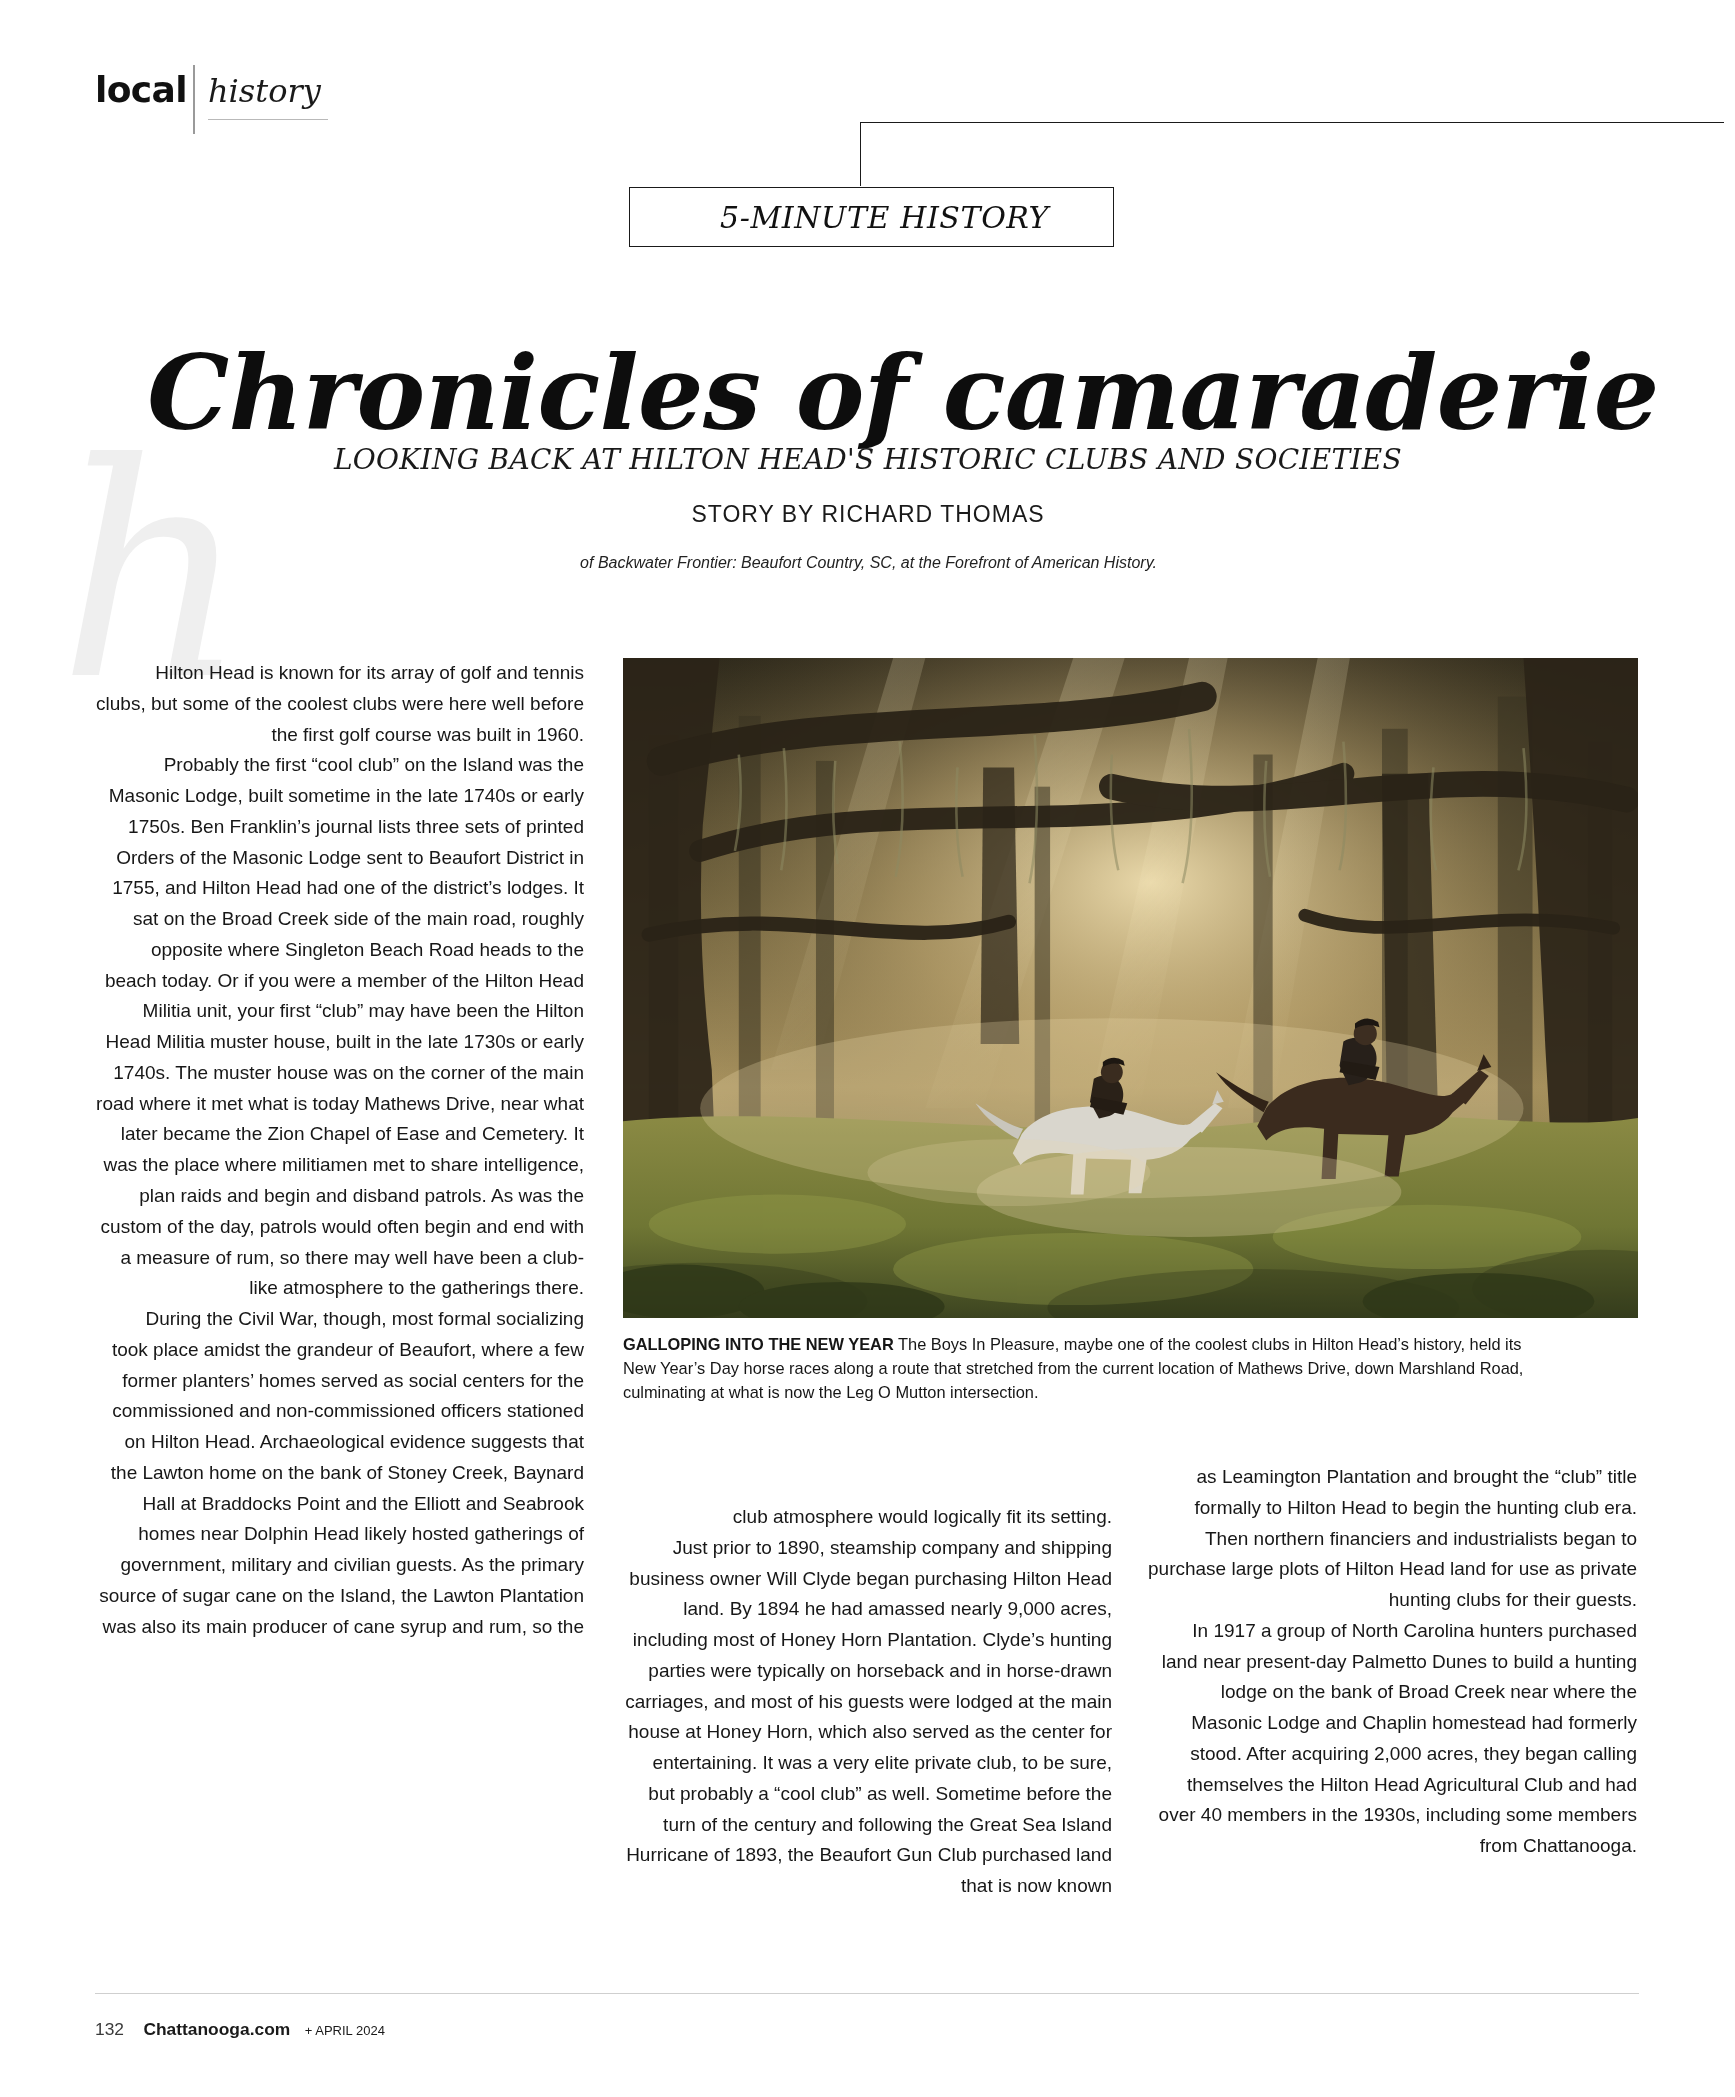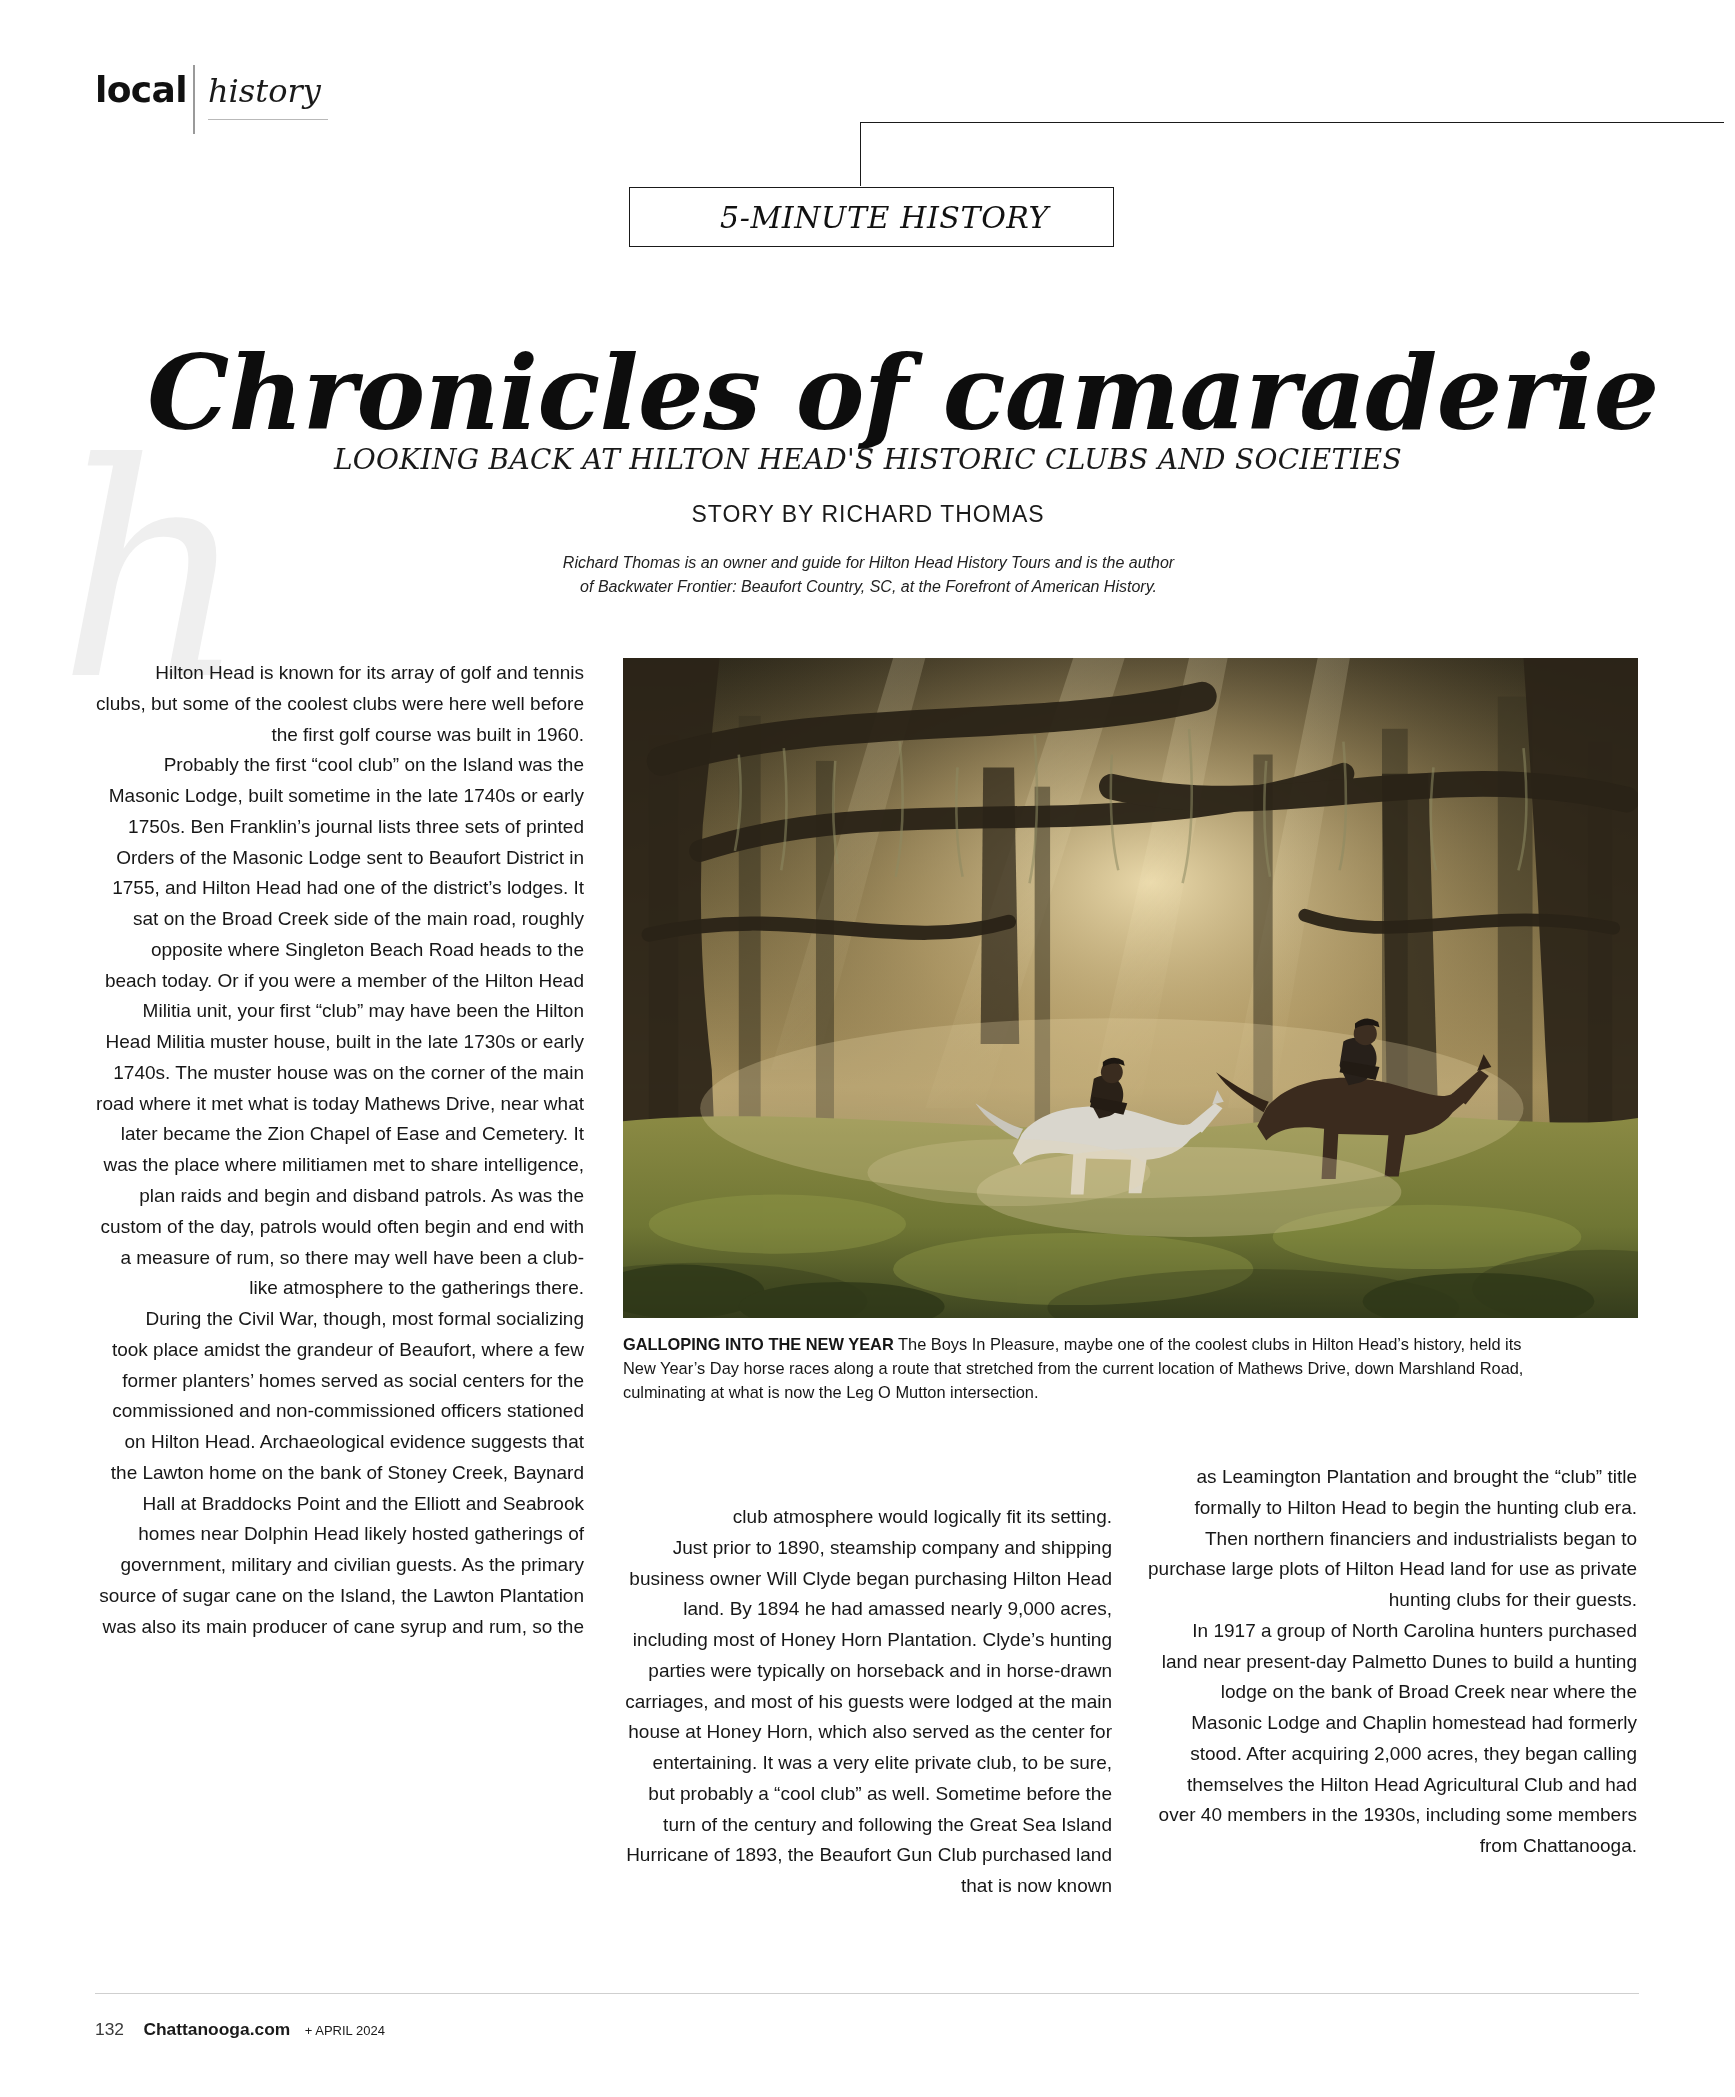--- a/index.html
+++ b/index.html
@@ -243,21 +243,20 @@
 
 <div class="kicker-box">
   <span class="kicker-text">5-MINUTE HISTORY</span>
 </div>
 
 <div class="watermark">h</div>
 <h1 class="title">Chronicles of camaraderie</h1>
 <div class="subtitle">LOOKING BACK AT HILTON HEAD'S HISTORIC CLUBS AND SOCIETIES</div>
 <div class="byline">STORY BY RICHARD THOMAS</div>
 <div class="bio">
-  <div>Richard Thomas is an owner and guide for Hilton Head History Tours and is the author</div>
   <div>of Backwater Frontier: Beaufort Country, SC, at the Forefront of American History.</div>
 </div>
 
 <div class="photo">
   <svg width="1015" height="660" viewBox="0 0 1578 1026" xmlns="http://www.w3.org/2000/svg">
     <defs>
       <linearGradient id="sky" x1="0" y1="0" x2="0" y2="1">
         <stop offset="0%" stop-color="#2f2a1c"></stop>
         <stop offset="35%" stop-color="#6b5e3b"></stop>
         <stop offset="65%" stop-color="#a9935f"></stop>

